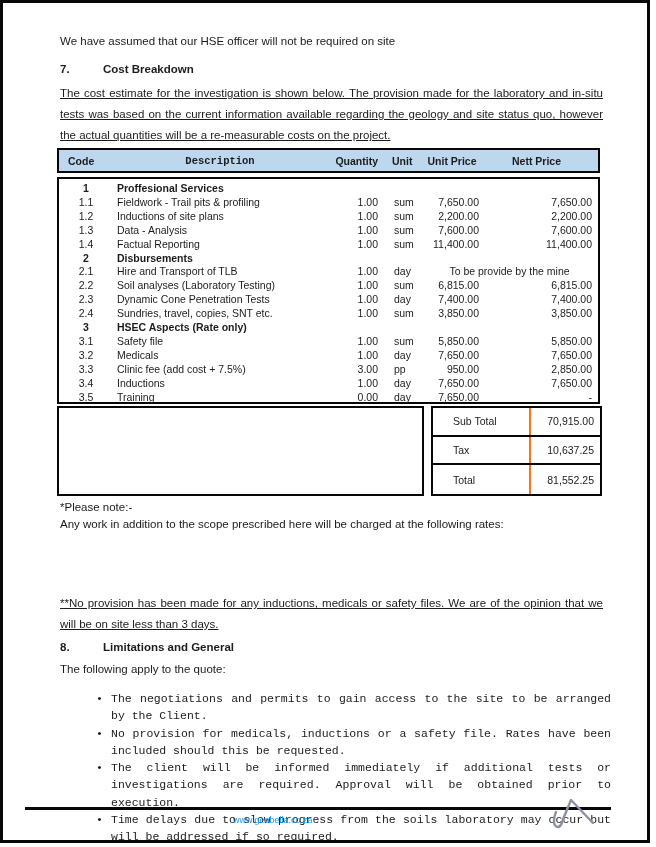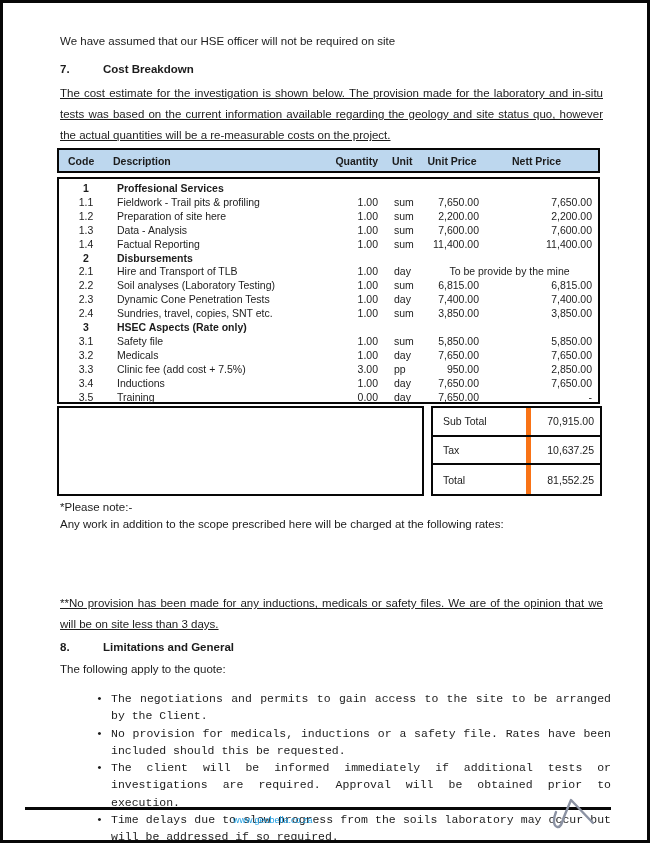--- a/index.html
+++ b/index.html
@@ -24,35 +24,35 @@
   .trow{display:grid;grid-template-columns:54px 214px 51px 47px 54px 115px;
     font-size:10.5px;line-height:13.9px;}
   .c-code{text-align:center;}
   .c-desc{padding-left:4px;}
   .c-qty{text-align:right;}
   .c-unit{padding-left:16px;}
   .c-uprice{text-align:right;}
   .c-nprice{text-align:right;padding-right:2px;}
   .c-note{grid-column:5 / 7;text-align:center;}
   .h-code{padding-left:9px;}
-  .h-desc{text-align:left;}
+  .h-desc{text-align:center;font-family:Liberation Mono, monospace;}
   .h-qty{text-align:right;}
   .h-unit{padding-left:14px;}
   .h-uprice{text-align:center;}
   .h-nprice{text-align:center;}
   .grp .c-code,.grp .c-desc{font-weight:bold;}
 
   .empty-box{left:54px;top:403px;width:367px;height:90px;border:2px solid #070707;
     box-sizing:border-box;background:#fff;}
   .totals-box{left:428px;top:403px;width:171px;height:90px;border:2px solid #070707;
     box-sizing:border-box;background:#fff;display:grid;grid-template-rows:1fr 1fr 1fr;}
   .t-row{display:grid;grid-template-columns:98px 1fr;align-items:center;
     font-size:10.5px;border-bottom:2px solid #070707;}
   .t-row:last-child{border-bottom:none;}
-  .t-label{padding-left:10px;border-right:5px solid #f97316;align-self:stretch;
+  .t-label{padding-left:20px;border-right:2px solid #f97316;align-self:stretch;
     display:flex;align-items:center;}
   .t-value{text-align:right;padding-right:6px;}
 
   .notes{font-size:11.5px;line-height:17.2px;}
   .bullets{margin:8px;padding:0;list-style:none;font-size:11.5px;line-height:17.3px;font-family:Liberation Mono, monospace;}
   .bullets li{position:relative;padding-left:43px;text-align:justify;text-align-last:left;}
   .bullets li::before{content:"\2022";position:absolute;left:28px;}
 
   .footer-line{left:22px;top:804px;width:586px;height:3px;background:#070707;}
   .footer-link{top:812px;left:230px;font-size:9px;text-decoration:none;cursor:pointer;}
@@ -92,21 +92,21 @@
       <div class="trow">
         <div class="c-code">1.1</div>
         <div class="c-desc">Fieldwork - Trail pits &amp; profiling</div>
         <div class="c-qty">1.00</div>
         <div class="c-unit">sum</div>
         <div class="c-uprice">7,650.00</div>
         <div class="c-nprice">7,650.00</div>
       </div>
       <div class="trow">
         <div class="c-code">1.2</div>
-        <div class="c-desc">Preparation of site here</div>
+        <div class="c-desc">Inductions of site plans</div>
         <div class="c-qty">1.00</div>
         <div class="c-unit">sum</div>
         <div class="c-uprice">2,200.00</div>
         <div class="c-nprice">2,200.00</div>
       </div>
       <div class="trow">
         <div class="c-code">1.3</div>
         <div class="c-desc">Data - Analysis</div>
         <div class="c-qty">1.00</div>
         <div class="c-unit">sum</div>

